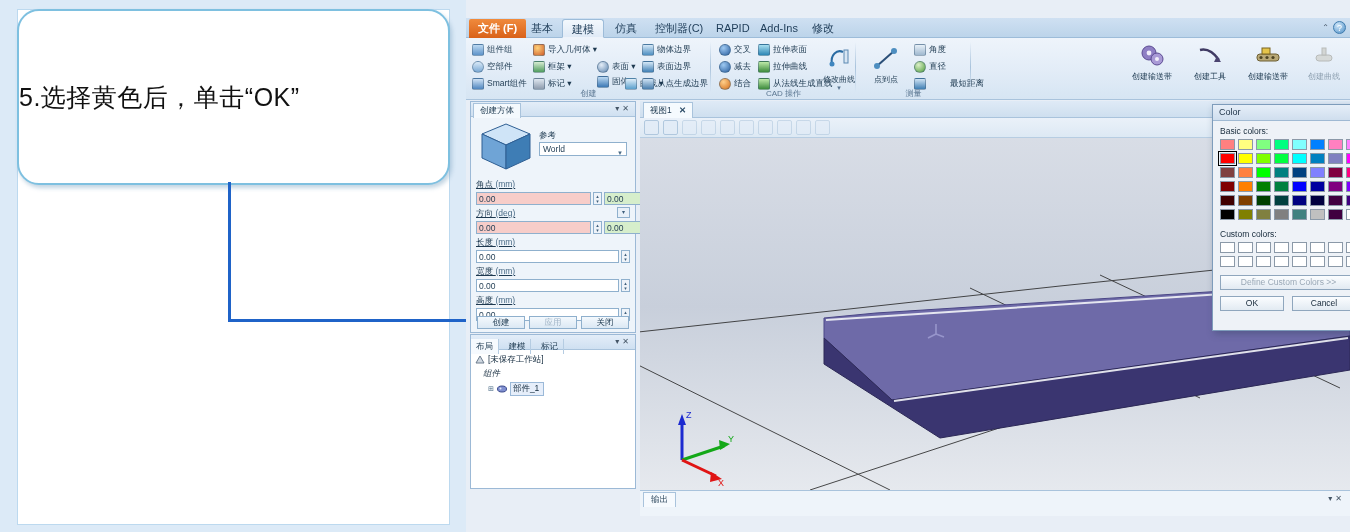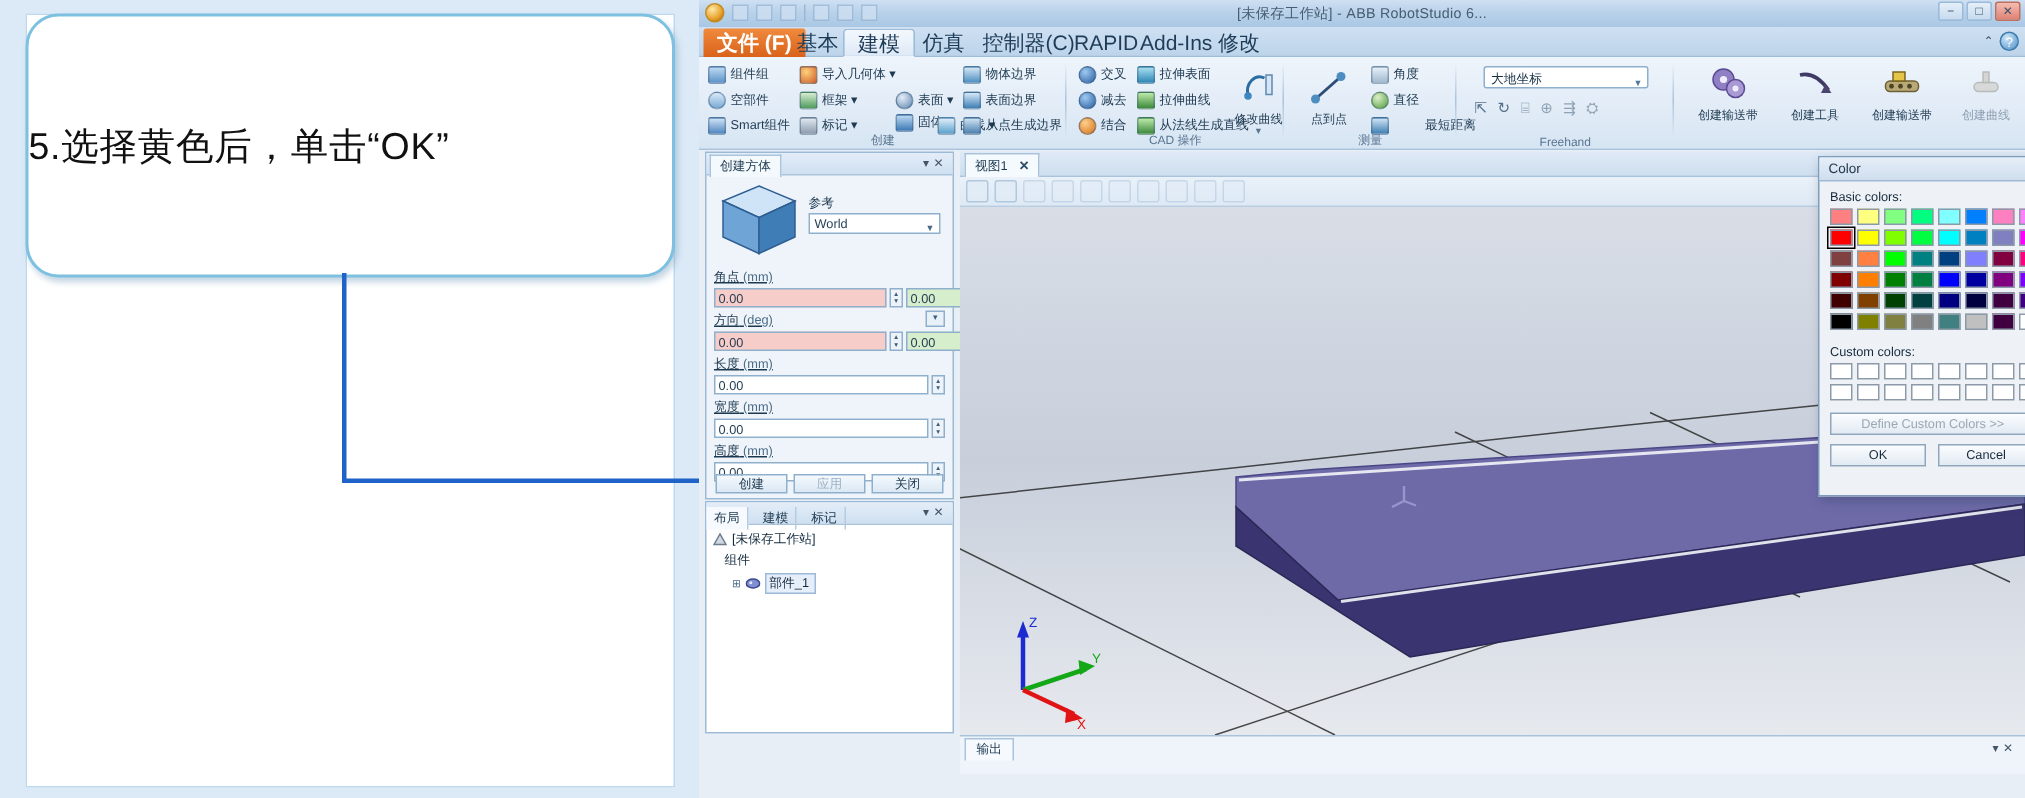--- a/index.html
+++ b/index.html
@@ -85,21 +85,21 @@
   .tb.close { background: linear-gradient(to bottom,#f4bcb0,#de8274); border-color:#c06e5e; }
 
   
   .tabbar {
     position: absolute; left: 0; top: 18px; width: 884px; height: 20px;
     background: linear-gradient(to bottom,#cfe0f2,#bcd4ea);
     border-bottom: 1px solid #9dbcd9;
   }
   .rtab {
     position: absolute; top: 1px; height: 19px; padding: 0 9px;
-    font-size: 14px; color: #1e3c58; line-height: 19px; white-space: nowrap;
+    font-size: 11px; color: #1e3c58; line-height: 19px; white-space: nowrap;
   }
   .rtab.file {
     background: linear-gradient(to bottom,#f08a3c,#d9621a);
     color: #fff; font-weight: bold; border-radius: 2px 2px 0 0;
   }
   .rtab.active {
     background: linear-gradient(to bottom,#f3f8fd,#dfeaf6);
     border: 1px solid #9dbcd9; border-bottom: 1px solid #eef3fa;
     border-radius: 3px 3px 0 0;
   }
@@ -211,21 +211,21 @@
   }
   .ttab {
     display: inline-block; font-size: 8.5px; padding: 2px 5px 0; color: #1d3950;
     border-right: 1px solid #b5cce2; height: 15px;
   }
   .ttab.sel { background: #f6fafe; }
   .tabstrip .dt-btns { position:absolute; right:3px; top:2px; font-size:8px; color:#456; letter-spacing:3px;}
   .tree { padding: 3px 4px; font-size: 8.5px; color: #132a3d; }
   .tnode { display: flex; align-items: center; gap: 3px; padding: 1px 0; }
   .tnode.ind1 { padding-left: 13px; }
-  .tnode.ind2 { padding-left: 8px; }
+  .tnode.ind2 { padding-left: 8px; font-style: italic; }
   .tico { width: 10px; height: 10px; flex: 0 0 auto; }
   .tsel { background: #e6eefa; border: 1px solid #9bb9d8; padding: 0 4px 0 2px; }
 
   
   .viewtab {
     position: absolute; left: 174px; top: 101px; width: 710px; height: 17px;
     background: linear-gradient(to bottom,#dfeaf6,#cedfef);
     border-bottom: 1px solid #a9c3dc;
   }
   .viewtab .vt {
@@ -301,38 +301,20 @@
   <div class="slide-white"></div>
   <div class="callout-box">
     <div class="callout-text">5.选择黄色后，单击“OK”</div>
   </div>
   <div class="leader-v"></div>
   <div class="leader-h"></div>
   <div class="leader-arrow"></div>
 
   <div class="rs-win">
 
-    <div class="titlebar">
-      <div class="title-qat">
-        <div class="qat-orb"></div>
-        <div class="qat-ic"></div>
-        <div class="qat-ic"></div>
-        <div class="qat-ic"></div>
-        <div class="qat-sep"></div>
-        <div class="qat-ic"></div>
-        <div class="qat-ic"></div>
-        <div class="qat-ic"></div>
-      </div>
-      <div class="title-text">[未保存工作站] - ABB RobotStudio 6...</div>
-      <div class="title-btns">
-        <div class="tb">−</div>
-        <div class="tb">□</div>
-        <div class="tb close">✕</div>
-      </div>
-    </div>
 
     <div class="tabbar">
       <div class="rtab file" style="left:3px">文件 (F)</div>
       <div class="rtab" style="left:56px">基本</div>
       <div class="rtab active" style="left:96px">建模</div>
       <div class="rtab" style="left:140px">仿真</div>
       <div class="rtab" style="left:180px">控制器(C)</div>
       <div class="rtab" style="left:241px">RAPID</div>
       <div class="rtab" style="left:285px">Add-Ins</div>
       <div class="rtab" style="left:337px">修改</div>
@@ -463,36 +445,20 @@
             <span>直径</span>
           </div>
         <div class="ritem" style="left:58px;top:40px;gap:24px;">
             <span class="ricon" style="background:linear-gradient(#cfe3f4,#3f7fb4)"></span>
             <span>最短距离</span>
           </div>
         <div class="glabel">测量</div>
         <div class="sep"></div>
       </div>
 
-      <div class="rgroup" style="left:505px;width:145px">
-        <div class="combo" style="left:18px;top:6px;width:110px;">
-          <span>大地坐标</span>
-          <span class="car">▼</span>
-        </div>
-        <div style="position:absolute;left:12px;top:28px;display:flex;gap:7px;align-items:center;">
-          <span style="font-size:10px;color:#54708a">⇱</span>
-          <span style="font-size:10px;color:#54708a">↻</span>
-          <span style="font-size:10px;color:#8fa3b6">⌸</span>
-          <span style="font-size:10px;color:#8fa3b6">⊕</span>
-          <span style="font-size:10px;color:#8fa3b6">⇶</span>
-          <span style="font-size:10px;color:#8fa3b6">⛭</span>
-        </div>
-        <div class="glabel">Freehand</div>
-        <div class="sep"></div>
-      </div>
 
       <div class="rgroup" style="left:650px;width:234px">
         <div class="bigitem" style="left:8px;top:2px;">
           <div class="bigicon">
             <svg width="28" height="28" viewBox="0 0 28 28">
               <circle cx="11" cy="11" r="7" fill="#8f7fc4" stroke="#5b4b92"></circle>
               <circle cx="19" cy="17" r="6" fill="#a99ad6" stroke="#5b4b92"></circle>
               <circle cx="11" cy="11" r="2.4" fill="#f0edfa"></circle>
               <circle cx="19" cy="17" r="2" fill="#f0edfa"></circle>
             </svg>

